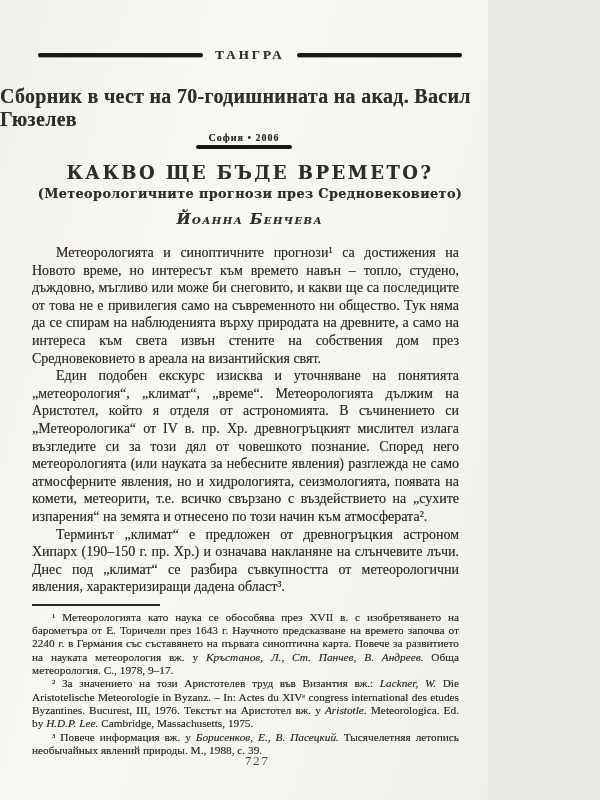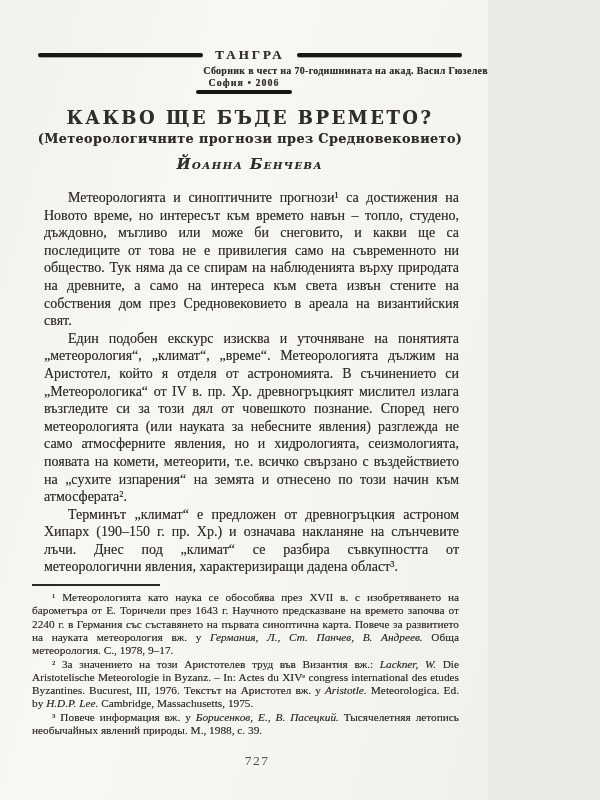--- a/index.html
+++ b/index.html
@@ -27,23 +27,23 @@
     flex: 1; height: 4px; background: #181715;
     border-radius: 2px;
     box-shadow: 0 1px 0 rgba(24,23,21,.35);
   }
   .hdr-series {
     padding: 0 12px;
     font-weight: bold; font-size: 13px; letter-spacing: 3px;
     white-space: nowrap;
   }
   .hdr-dedication {
-    margin-top: 2px;
-    text-align: right;
-    font-weight: bold; font-size: 10px; letter-spacing: .3px;
+    margin-top: 22px;
+    text-align: left;
+    font-weight: bold; font-size: 20px; letter-spacing: .3px;
   }
   .hdr-cityyear {
     margin-top: 1px;
     text-align: center;
     font-weight: bold; font-size: 10px; letter-spacing: 1px;
   }
   .hdr-underline {
     width: 96px; height: 4px; background: #181715;
     margin: 2px auto 0 auto; border-radius: 2px;
   }
@@ -62,21 +62,21 @@
   }
   .art-author {
     font-family: "DejaVu Serif", serif;
     margin-top: 7px;
     font-weight: bold; font-style: italic; font-variant: small-caps;
     font-size: 14.5px; letter-spacing: 1.5px;
   }
 
   
   .bodytext {
-    margin: 17px 29px 0 44px;
+    margin: 17px 29px 0 32px;
     font-size: 14px; line-height: 17.6px;
     text-align: justify;
   }
   .bodytext p { margin: 0; text-indent: 24px; }
 
   
   .fn-sep {
     width: 128px; height: 2px; background: #2b2a27;
     margin: 8px 0 5px 32px;
   }
@@ -121,20 +121,20 @@
 
   <div class="bodytext">
     <p>Метеорологията и синоптичните прогнози¹ са достижения на Новото време, но интересът към времето навън – топло, студено, дъждовно, мъгливо или може би снеговито, и какви ще са последиците от това не е привилегия само на съвременното ни общество. Тук няма да се спирам на наблюденията върху природата на древните, а само на интереса към света извън стените на собствения дом през Средновековието в ареала на византийския свят.</p>
     <p>Един подобен екскурс изисква и уточняване на понятията „метеорология“, „климат“, „време“. Метеорологията дължим на Аристотел, който я отделя от астрономията. В съчинението си „Метеорологика“ от IV в. пр. Хр. древногръцкият мислител излага възгледите си за този дял от човешкото познание. Според него метеорологията (или науката за небесните явления) разглежда не само атмосферните явления, но и хидрологията, сеизмологията, появата на комети, метеорити, т.е. всичко свързано с въздействието на „сухите изпарения“ на земята и отнесено по този начин към атмосферата².</p>
     <p>Терминът „климат“ е предложен от древногръцкия астроном Хипарх (190–150 г. пр. Хр.) и означава накланяне на слънчевите лъчи. Днес под „климат“ се разбира съвкупността от метеорологични явления, характеризиращи дадена област³.</p>
   </div>
 
   <div class="fn-sep"></div>
 
   <div class="fns">
-    <p><span>¹ Метеорологията като наука се обособява през XVII в. с изобретяването на барометъра от Е. Торичели през 1643 г. Научното предсказване на времето започва от 2240 г. в Германия със съставянето на първата синоптична карта. Повече за развитието на науката метеорология вж. у </span><i>Германия, Л., Ст. Панчев, В. Андреев.</i><span> Обща метеорология. С., 1978, 9–17.</span></p>
+    <p><span>¹ Метеорологията като наука се обособява през XVII в. с изобретяването на барометъра от Е. Торичели през 1643 г. Научното предсказване на времето започва от 2240 г. в Германия със съставянето на първата синоптична карта. Повече за развитието на науката метеорология вж. у </span><i>Кръстанов, Л., Ст. Панчев, В. Андреев.</i><span> Обща метеорология. С., 1978, 9–17.</span></p>
     <p><span>² За значението на този Аристотелев труд във Византия вж.: </span><i>Lackner, W.</i><span> Die Aristotelische Meteorologie in Byzanz. – In: Actes du XIVᵉ congress international des etudes Byzantines. Bucurest, III, 1976. Текстът на Аристотел вж. у </span><i>Aristotle.</i><span> Meteorologica. Ed. by </span><i>H.D.P. Lee.</i><span> Cambridge, Massachusetts, 1975.</span></p>
     <p><span>³ Повече информация вж. у </span><i>Борисенков, Е., В. Пасецкий.</i><span> Тысячелетняя летопись необычайных явлений природы. М., 1988, с. 39.</span></p>
   </div>
 
   <div class="pageno">727</div>
 
 </div>
 
 </body></html>

